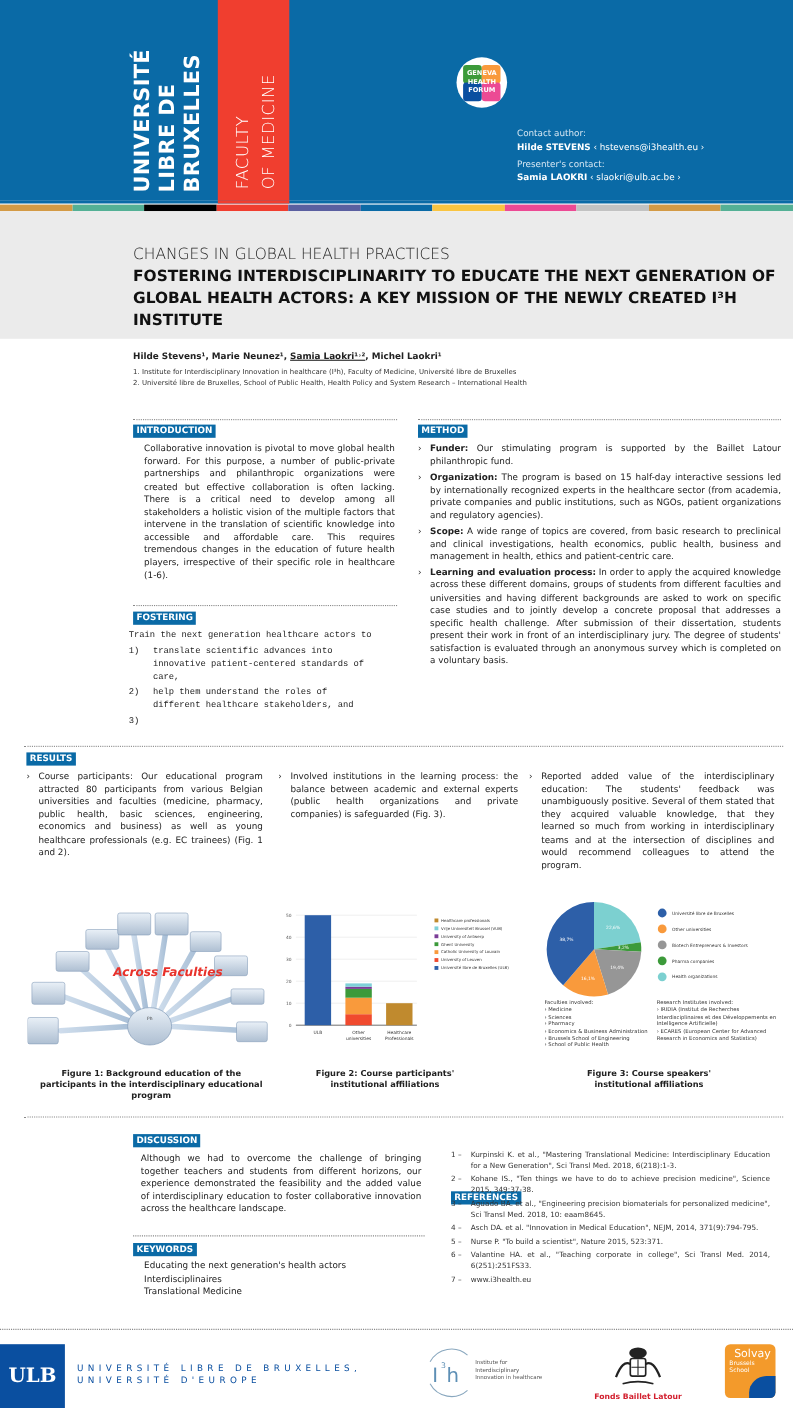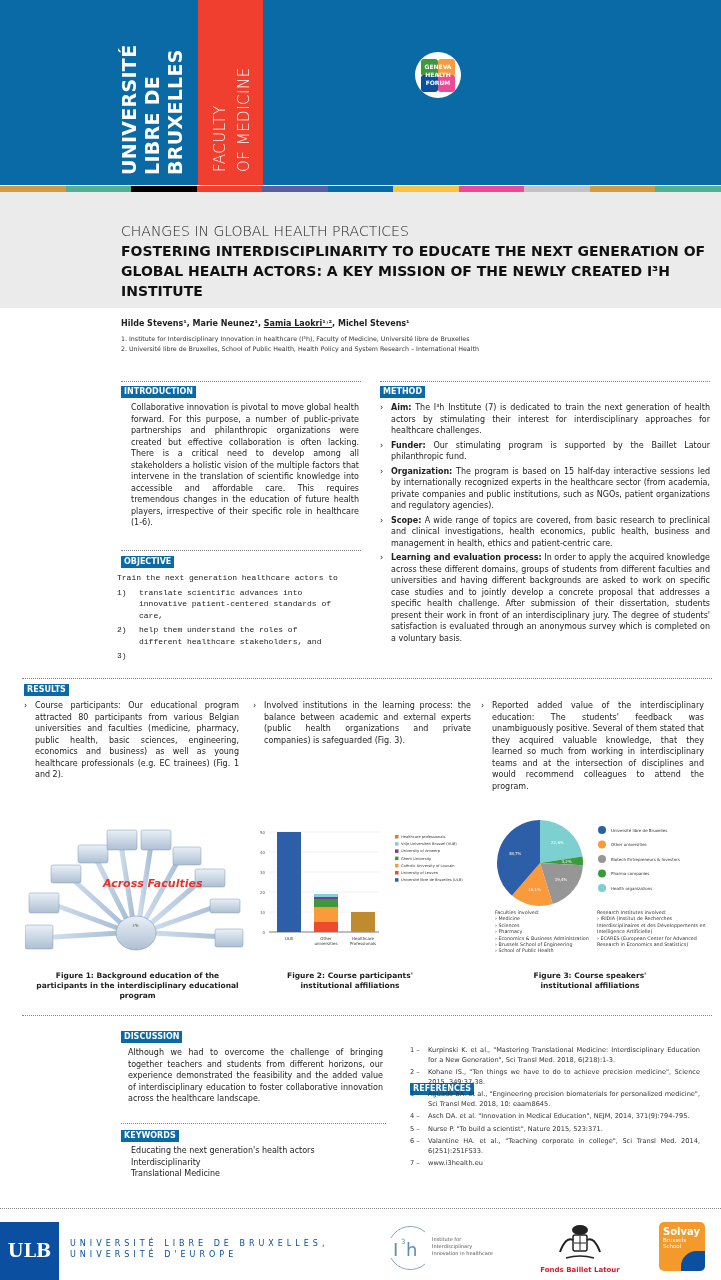--- a/index.html
+++ b/index.html
@@ -43,21 +43,21 @@
   .ref-list li { position: relative; padding-left: 18px; margin-bottom: 3px; font-size: 6.6px; line-height: 9.5px; text-align: justify; }
   .ref-list li .n { position: absolute; left: 0; }
   .ulb-box { position: absolute; left: 0; top: 1222px; width: 59px; height: 58px; background: #0a4fa0; color: #fff; font-family: "DejaVu Serif", serif; font-weight: bold; font-size: 18px; text-align: center; line-height: 58px; }
   .ulb-words { position: absolute; left: 70px; top: 1238px; font-size: 8px; letter-spacing: 4px; line-height: 11px; color: #0a4fa0; font-weight: normal; }
   .i3h-logo { position: absolute; left: 383px; top: 1222px; width: 50px; height: 50px; }
   .i3h-text { position: absolute; left: 432px; top: 1236px; font-size: 5px; line-height: 7px; color: #555; }
   .baillet { position: absolute; left: 535px; top: 1222px; width: 90px; height: 52px; text-align: center; }
   .baillet .crest { width: 48px; height: 40px; margin: 0 auto; }
   .baillet .name { font-size: 7px; font-weight: bold; color: #d2202f; }
   .solvay { position: absolute; left: 659px; top: 1222px; width: 46px; height: 49px; background: #f39a2b; border-radius: 5px; overflow: hidden; color: #fff; }
-  .solvay .s1 { font-size: 10px; font-weight: bold; padding: 4px 0 0 4px; }
+  .solvay .s1 { font-size: 10px; font-weight: normal; padding: 4px 0 0 4px; text-align: center; }
   .solvay .s2 { font-size: 5.5px; padding: 0 0 0 4px; }
   .solvay .curve { position: absolute; right: -8px; bottom: -10px; width: 32px; height: 30px; border-radius: 50% 0 0 0; background: #0a4fa0; }
   .side-note { position: absolute; left: 709px; top: 1090px; width: 6px; height: 90px; font-size: 3px; color: #999; writing-mode: vertical-rl; transform: rotate(180deg); }
 </style>
 </head>
 <body>
 
 <div class="header">
   <div class="ulb-vert">
     <div class="txt">
@@ -76,20 +76,27 @@
   <div class="gh-logo">
     <div class="q" style="left:6px;top:7px;background:#3c9a3a;"></div>
     <div class="q" style="left:23px;top:7px;background:#f99a3c;"></div>
     <div class="q" style="left:6px;top:23px;background:#0a4fa0;"></div>
     <div class="q" style="left:23px;top:23px;background:#ec4a94;"></div>
     <div class="lbl">
       <div>GENEVA</div>
       <div>HEALTH</div>
       <div>FORUM</div>
     </div>
+  </div>
+  <div class="contact">
+    <div class="lbl">Contact author:</div>
+    <div><span class="b">Hilde STEVENS</span> <span>‹ hstevens@i3health.eu ›</span></div>
+    <div class="gap"></div>
+    <div class="lbl">Presenter's contact:</div>
+    <div><span class="b">Samia LAOKRI</span> <span>‹ slaokri@ulb.ac.be ›</span></div>
   </div>
 </div>
 <div class="strip1">
     <div class="red"></div>
   </div>
 <div class="colorbar" id="colorbar">
     <div style="background: rgb(211, 154, 69);"></div>
     <div style="background: rgb(84, 176, 149);"></div>
     <div style="background: rgb(0, 0, 0);"></div>
     <div style="background: rgb(240, 62, 47);"></div>
@@ -100,47 +107,46 @@
     <div style="background: rgb(194, 194, 194);"></div>
     <div style="background: rgb(211, 154, 69);"></div>
     <div style="background: rgb(84, 176, 149);"></div>
   </div>
 
 <div class="title-band"></div>
 <div class="kicker">CHANGES IN GLOBAL HEALTH PRACTICES</div>
 <div class="title">FOSTERING INTERDISCIPLINARITY TO EDUCATE THE NEXT GENERATION OF GLOBAL HEALTH ACTORS: A KEY MISSION OF THE NEWLY CREATED I³H INSTITUTE</div>
 
 <div class="authors">
-  <span>Hilde Stevens¹, Marie Neunez¹, </span><u>Samia Laokri¹˒²</u><span>, Michel Stevens¹</span>
+  <span>Hilde Stevens¹, Marie Neunez¹, </span><u>Samia Laokri¹˒²</u><span>, Michel Laokri¹</span>
 </div>
 <div class="affil">
   <div>1.  Institute for Interdisciplinary Innovation in healthcare (I³h), Faculty of Medicine, Université libre de Bruxelles</div>
   <div>2.  Université libre de Bruxelles, School of Public Health, Health Policy and System Research – International Health</div>
 </div>
 
 <div class="dotline" style="left:121px;top:381px;width:240px;"></div>
 <div class="sec-label" style="left:121px;top:386px;">INTRODUCTION</div>
 <div class="body-txt" style="left:131px;top:402px;width:228px;">Collaborative innovation is pivotal to move global health forward. For this purpose, a number of public-private partnerships and philanthropic organizations were created but effective collaboration is often lacking. There is a critical need to develop among all stakeholders a holistic vision of the multiple factors that intervene in the translation of scientific knowledge into accessible and affordable care. This requires tremendous changes in the education of future health players, irrespective of their specific role in healthcare (1-6).</div>
 
 <div class="dotline" style="left:121px;top:550px;width:240px;"></div>
-<div class="sec-label" style="left:121px;top:556px;">OBJECTIVE</div>
+<div class="sec-label" style="left:121px;top:556px;">FOSTERING</div>
 <div class="body-txt" style="left:117px;top:572px;width:228px;text-align:left;font-family:Liberation Mono, monospace;">
   <div style="margin-bottom:3px;">Train the next generation healthcare actors to</div>
   <ol class="num">
     <li><span class="n">1)</span><span>translate scientific advances into innovative patient-centered standards of care,</span></li>
     <li><span class="n">2)</span><span>help them understand the roles of different healthcare stakeholders, and</span></li>
     <li><span class="n">3)</span></li>
   </ol>
 </div>
 
 <div class="dotline" style="left:380px;top:381px;width:330px;"></div>
 <div class="sec-label" style="left:380px;top:386px;">METHOD</div>
 <div class="body-txt" style="left:380px;top:402px;width:330px;">
   <ul class="bul">
-    <li><b>Aim:</b><span> The I³h Institute (7) is dedicated to train the next generation of health actors by stimulating their interest for interdisciplinary approaches for healthcare challenges.</span></li>
     <li><b>Funder:</b><span> Our stimulating program is supported by the Baillet Latour philanthropic fund.</span></li>
     <li><b>Organization:</b><span> The program is based on 15 half-day interactive sessions led by internationally recognized experts in the healthcare sector (from academia, private companies and public institutions, such as NGOs, patient organizations and regulatory agencies).</span></li>
     <li><b>Scope:</b><span> A wide range of topics are covered, from basic research to preclinical and clinical investigations, health economics, public health, business and management in health, ethics and patient-centric care.</span></li>
     <li><b>Learning and evaluation process:</b><span> In order to apply the acquired knowledge across these different domains, groups of students from different faculties and universities and having different backgrounds are asked to work on specific case studies and to jointly develop a concrete proposal that addresses a specific health challenge. After submission of their dissertation, students present their work in front of an interdisciplinary jury. The degree of students' satisfaction is evaluated through an anonymous survey which is completed on a voluntary basis.</span></li>
   </ul>
 </div>
 
 <div class="dotline" style="left:22px;top:678px;width:690px;"></div>
 <div class="sec-label" style="left:24px;top:684px;">RESULTS</div>
 <div class="body-txt" style="left:24px;top:700px;width:215px;">
@@ -292,21 +298,21 @@
 <div class="fig-cap" style="left:520px;top:971px;width:140px;">Figure 3: Course speakers' institutional affiliations</div>
 
 <div class="dotline" style="left:22px;top:1015px;width:690px;"></div>
 <div class="sec-label" style="left:121px;top:1031px;">DISCUSSION</div>
 <div class="body-txt" style="left:128px;top:1047px;width:255px;">Although we had to overcome the challenge of bringing together teachers and students from different horizons, our experience demonstrated the feasibility and the added value of interdisciplinary education to foster collaborative innovation across the healthcare landscape.</div>
 
 <div class="dotline" style="left:121px;top:1123px;width:265px;"></div>
 <div class="sec-label" style="left:121px;top:1130px;">KEYWORDS</div>
 <div class="body-txt" style="left:131px;top:1145px;width:250px;text-align:left;">
   <div>Educating the next generation's health actors</div>
-  <div>Interdisciplinarity</div>
+  <div>Interdisciplinaires</div>
   <div>Translational Medicine</div>
 </div>
 
 <div class="sec-label" style="left:410px;top:1083px;">REFERENCES</div>
 <div style="position:absolute;left:410px;top:1046px;width:290px;color:#333;">
   <ul class="ref-list" id="reflist">
       <li><span class="n">1 –</span><span>Kurpinski K. et al., "Mastering Translational Medicine: Interdisciplinary Education for a New Generation", Sci Transl Med. 2018, 6(218):1-3.</span></li>
       <li><span class="n">2 –</span><span>Kohane IS., "Ten things we have to do to achieve precision medicine", Science 2015, 349:37-38.</span></li>
       <li><span class="n">3 –</span><span>Aguado BA. et al., "Engineering precision biomaterials for personalized medicine", Sci Transl Med. 2018, 10: eaam8645.</span></li>
       <li><span class="n">4 –</span><span>Asch DA. et al. "Innovation in Medical Education", NEJM, 2014, 371(9):794-795.</span></li>

